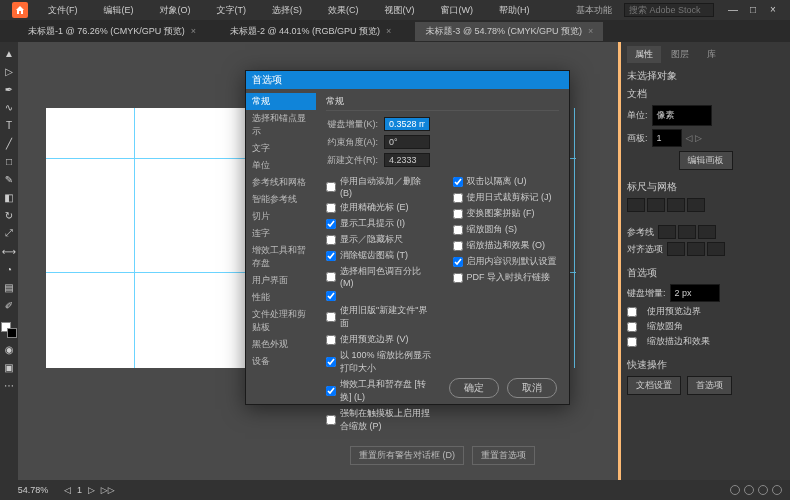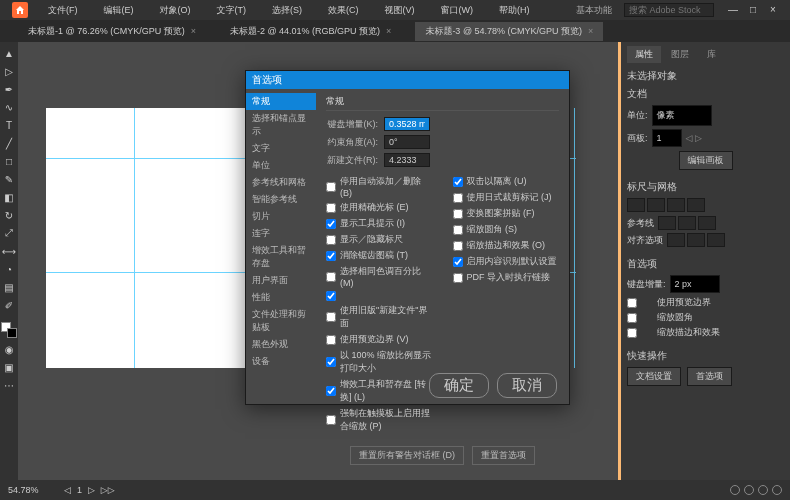--- a/index.html
+++ b/index.html
@@ -29,40 +29,40 @@
 .rpanel .tabs{display:flex;gap:2px;margin-bottom:6px}
 .rpanel .tabs span{padding:2px 8px;font-size:9px;color:#999}
 .rpanel .tabs span.act{background:#484848;color:#ddd}
 .rpanel .sec{margin-bottom:10px}
 .rpanel .hdr{font-size:10px;color:#ccc;margin-bottom:4px}
 .rpanel .row{display:flex;align-items:center;gap:4px;margin-bottom:3px;font-size:9px;color:#aaa}
 .rpanel .inp{background:#000000;border:1px solid #1a1a1a;padding:3px 4px;font-size:9px;color:#ccc;width:50px}
 .rpanel .btn{background:#484848;border:1px solid #1a1a1a;padding:2px 8px;font-size:9px;color:#ccc;cursor:pointer}
 .rpanel .btns4{display:flex;gap:2px}
 .rpanel .btns4 i{width:18px;height:14px;background:#2a2a2a;border:1px solid #1a1a1a;display:inline-block}
-.rpanel .cb{display:flex;align-items:center;gap:20px;font-size:9px;color:#aaa;margin-bottom:2px}
+.rpanel .cb{display:flex;align-items:center;gap:10px;font-size:9px;color:#aaa;margin-bottom:2px}
 .rpanel input[type=checkbox]{width:10px;height:10px}
 .dialog{position:absolute;left:245px;top:70px;width:325px;height:335px;background:#484848;border:1px solid #1a1a1a;box-shadow:0 4px 20px rgba(0,0,0,.5);z-index:1000}
 .dlg-title{background:#1084d9;height:18px;display:flex;align-items:center;padding:0 6px;font-size:10px;color:#fff}
 .dlg-body{display:flex;height:285px}
 .dlg-side{width:70px;background:#484848;padding:4px 0}
 .dlg-side div{padding:2px 6px;font-size:9px;color:#bbb;cursor:pointer}
 .dlg-side div.sel{background:#1084d9;color:#fff}
 .dlg-main{flex:1;padding:6px 10px;position:relative}
 .dlg-main .hdr{font-size:9px;margin-bottom:6px;color:#ddd;border-bottom:1px solid #555;padding-bottom:2px}
 .dlg-row{display:flex;align-items:center;gap:6px;margin-bottom:4px;font-size:9px}
 .dlg-row label{width:52px;text-align:right;color:#bbb}
 .dlg-inp{background:#2a2a2a;border:1px solid #1a1a1a;padding:1px 4px;width:46px;font-size:9px;color:#ccc}
 .dlg-inp.sel{background:#1084d9;color:#fff}
 .dlg-cols{display:flex;gap:20px;margin-top:8px}
 .dlg-col{flex:1}
 .dlg-cb{display:flex;align-items:center;gap:4px;font-size:9px;color:#bbb;margin-bottom:3px}
 .dlg-cb input{width:10px;height:10px}
 .dlg-btn-row{position:absolute;bottom:6px;right:12px;display:flex;gap:8px}
-.dlg-btn{border:1px solid #888;border-radius:10px;padding:2px 14px;font-size:15px;color:#ccc;background:none;cursor:pointer}
+.dlg-btn{border:1px solid #888;border-radius:10px;padding:2px 14px;font-size:10px;color:#ccc;background:none;cursor:pointer}
 .dlg-reset{display:flex;gap:8px;justify-content:center;margin-top:10px}
 .dlg-reset span{border:1px solid #666;padding:2px 8px;font-size:9px;color:#bbb;cursor:pointer}
 .statusbar{position:absolute;bottom:0;left:0;right:0;height:20px;background:#323232;display:flex;align-items:center;padding:0 8px;font-size:9px;color:#aaa;justify-content:space-between}
 .statusbar .nav{display:flex;gap:6px;align-items:center}
 .statusbar .moons{display:flex;gap:4px}
 .statusbar .moons i{width:10px;height:10px;border-radius:50%;border:1px solid #888;display:inline-block}
 </style>
 </head>
 <body>
 
@@ -157,21 +157,21 @@
         </div>
     </div>
     <div class="sec">
       <div class="hdr">标尺与网格</div>
       <div class="btns4">
           <i></i>
           <i></i>
           <i></i>
           <i></i>
         </div>
-      <div class="row" style="margin-top:4px">
+      <div class="row" style="margin-top:13px">
           <span>参考线</span>
           <div class="btns4">
             <i></i>
             <i></i>
             <i></i>
           </div>
         </div>
       <div class="row">
           <span>对齐选项</span>
           <div class="btns4">
@@ -331,21 +331,21 @@
     </div>
   </div>
   <div class="dlg-btn-row">
     <button class="dlg-btn">确定</button>
     <button class="dlg-btn">取消</button>
   </div>
 </div>
 
 <div class="statusbar">
   <div class="nav">
-    <span class="inp" style="width:50px;">54.78%</span>
+    <span class="inp" style="width:50px;text-align:center">54.78%</span>
     <span>◁</span>
     <span>1</span>
     <span>▷</span>
     <span>▷▷</span>
   </div>
   <div class="moons">
       <i></i>
       <i></i>
       <i></i>
       <i></i>

